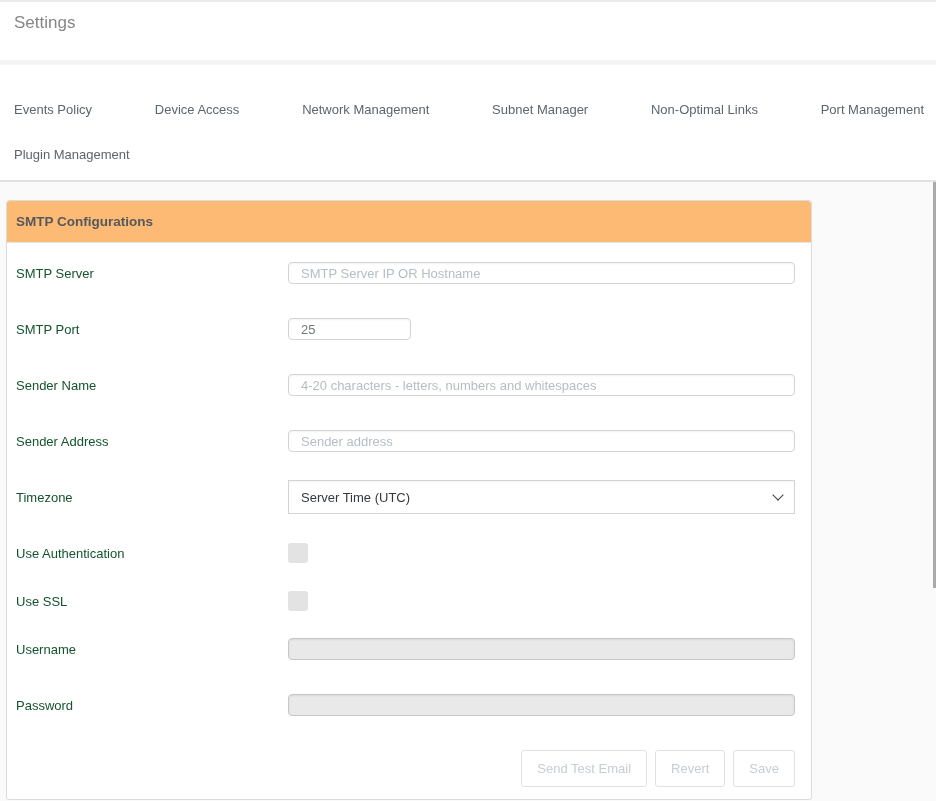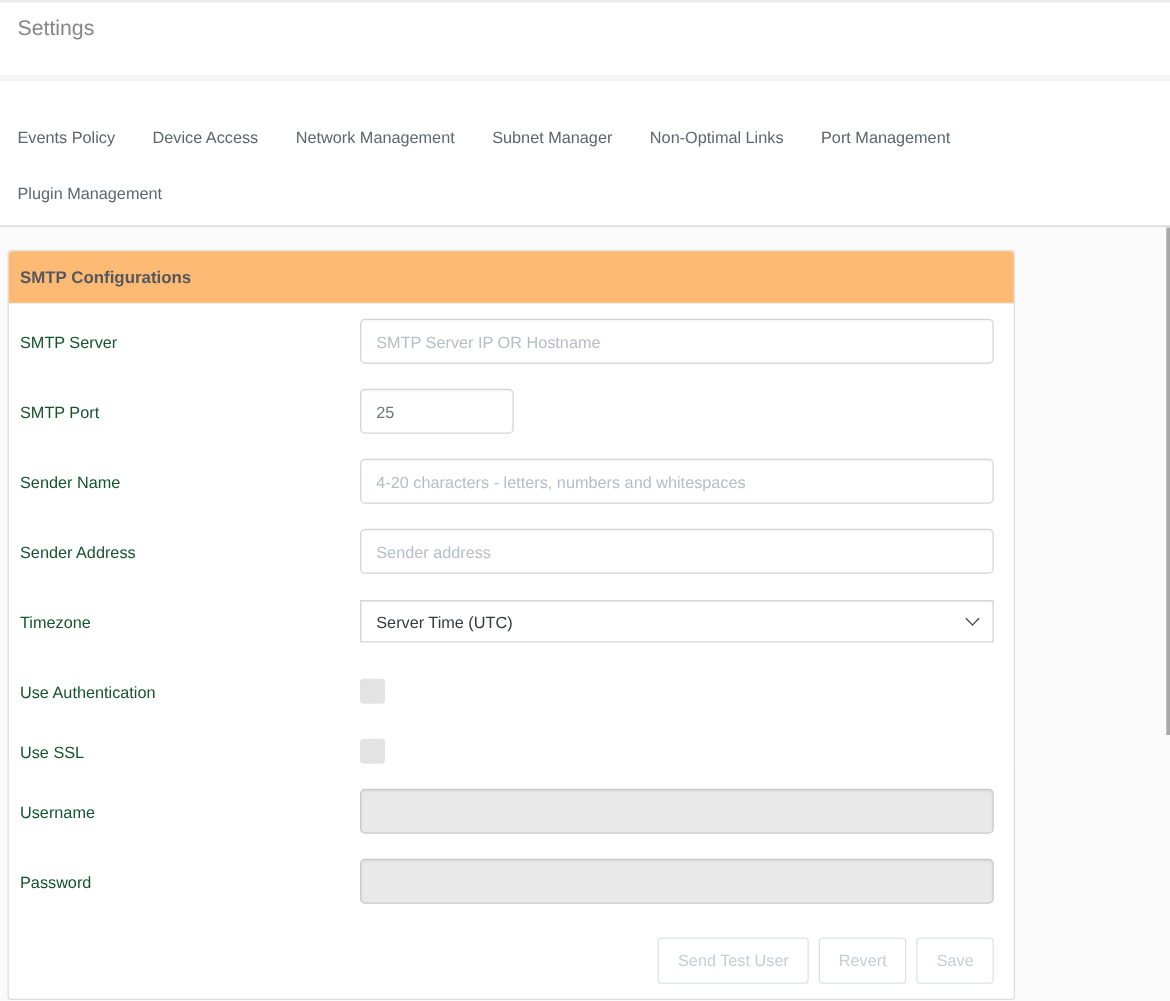--- a/index.html
+++ b/index.html
@@ -19,21 +19,21 @@
     position: absolute; top: 13px; left: 14px;
     font-size: 17px; color: #868686; font-weight: 400;
   }
   .header-divider {
     position: absolute; top: 60px; left: 0; width: 936px; height: 5px;
     background: #f4f4f4;
   }
   .tabs {
     position: absolute; top: 94px; left: 14px; width: 910px;
   }
-  .tab-row { display: flex; gap: 30px; height: 30px; align-items: center; }
+  .tab-row { display: flex; gap: 30px; height: 30px; align-items: center; justify-content: space-between; }
   .tab-row + .tab-row { margin-top: 15px; }
   .tab {
     font-size: 13px; color: #5d656d; cursor: pointer; white-space: nowrap;
   }
   .tabs-divider {
     position: absolute; top: 180px; left: 0; width: 936px; height: 2px;
     background: #e2e2e2;
   }
   .content-bg {
     position: absolute; top: 182px; left: 0; width: 936px; height: 619px;
@@ -56,21 +56,21 @@
   .panel-body { padding: 13px 16px 12px 9px; }
   .form-row {
     display: flex; align-items: center; height: 34px; margin-bottom: 22px;
   }
   .form-row.checkbox-row { margin-bottom: 14px; }
   .form-label {
     width: 272px; flex: 0 0 272px;
     font-size: 13px; color: #14532d;
   }
   .text-input {
-    width: 508px; height: 36px;
+    width: 508px; height: 22px;
     border: 1px solid #d4d4d4; border-radius: 4px;
     padding: 0 12px; font-size: 13px; color: #70777d;
     font-family: "Liberation Sans", "DejaVu Sans", sans-serif;
     background: #ffffff;
     box-shadow: inset 0 1px 2px rgba(0,0,0,0.05);
     outline: none;
   }
   .text-input::placeholder { color: #b6bdc4; opacity: 1; }
   .text-input.short { width: 123px; }
   .text-input:disabled {
@@ -176,19 +176,19 @@
       <label class="form-label">Username</label>
       <input class="text-input" type="text" disabled="" style="">
     </div>
 
     <div class="form-row">
       <label class="form-label">Password</label>
       <input class="text-input" type="password" disabled="" style="">
     </div>
 
     <div class="button-row">
-      <button class="btn">Send Test User</button>
+      <button class="btn">Send Test Email</button>
       <button class="btn">Revert</button>
       <button class="btn">Save</button>
     </div>
 
   </div>
 </section>
 
 </body></html>

